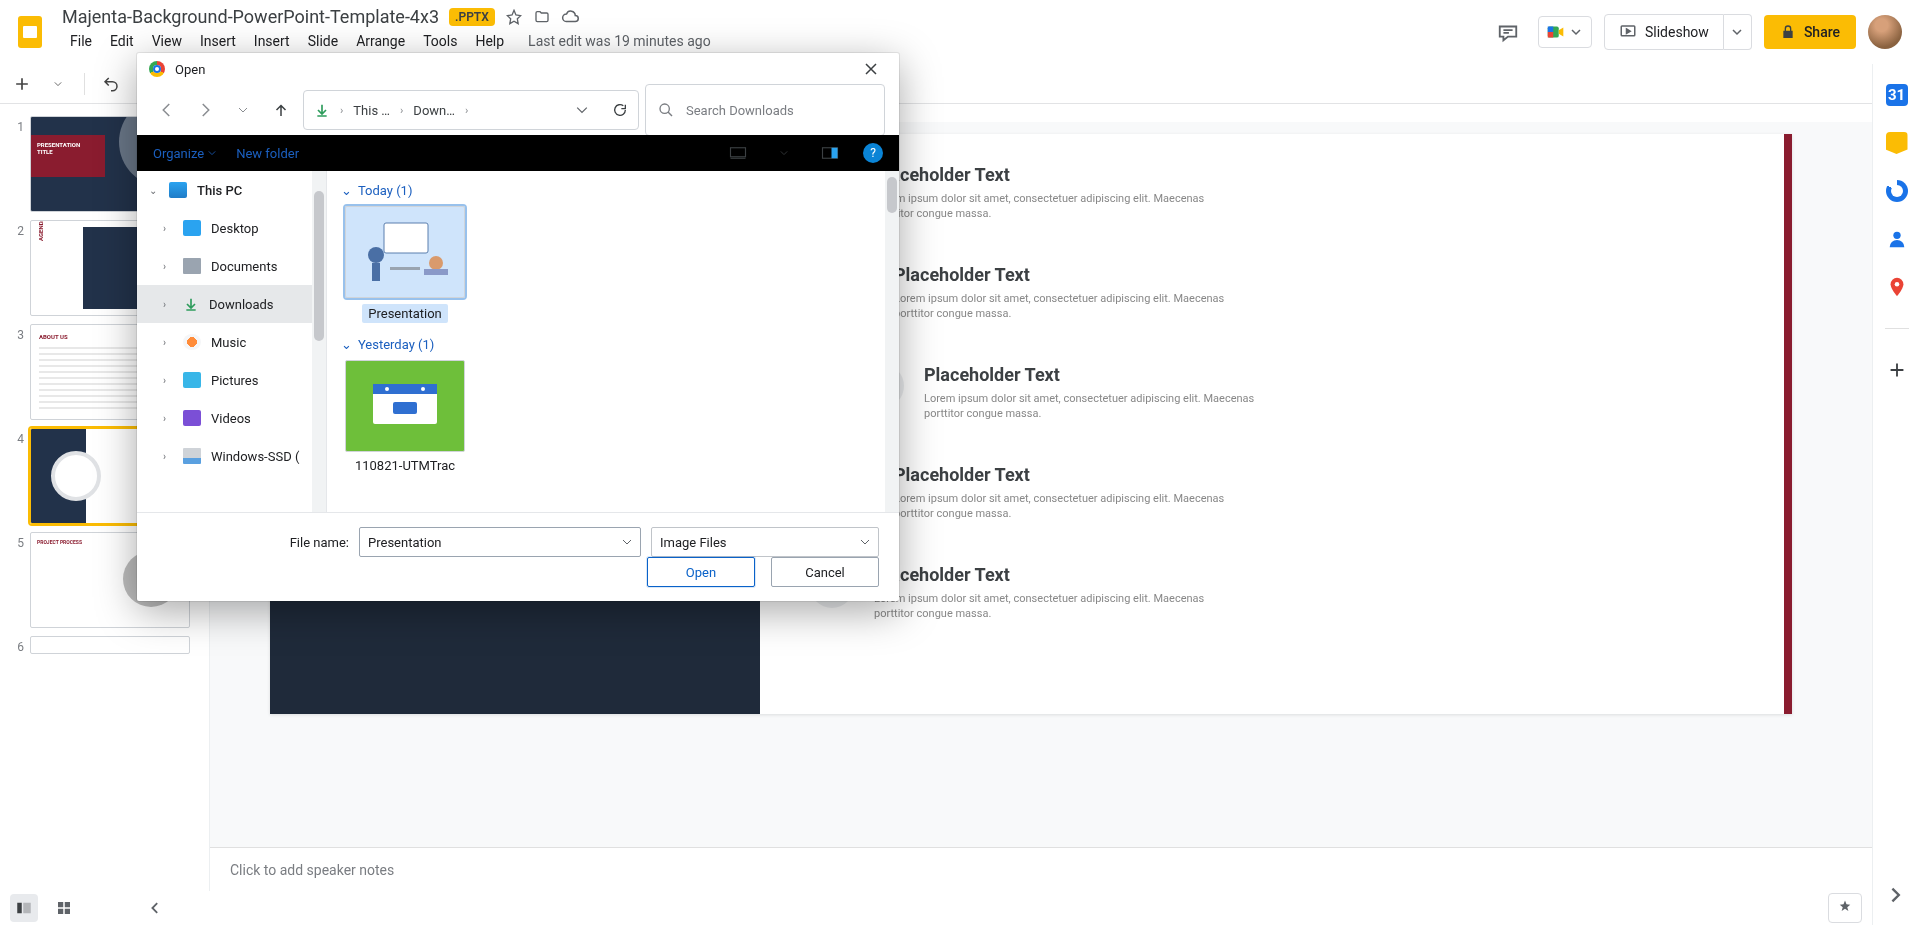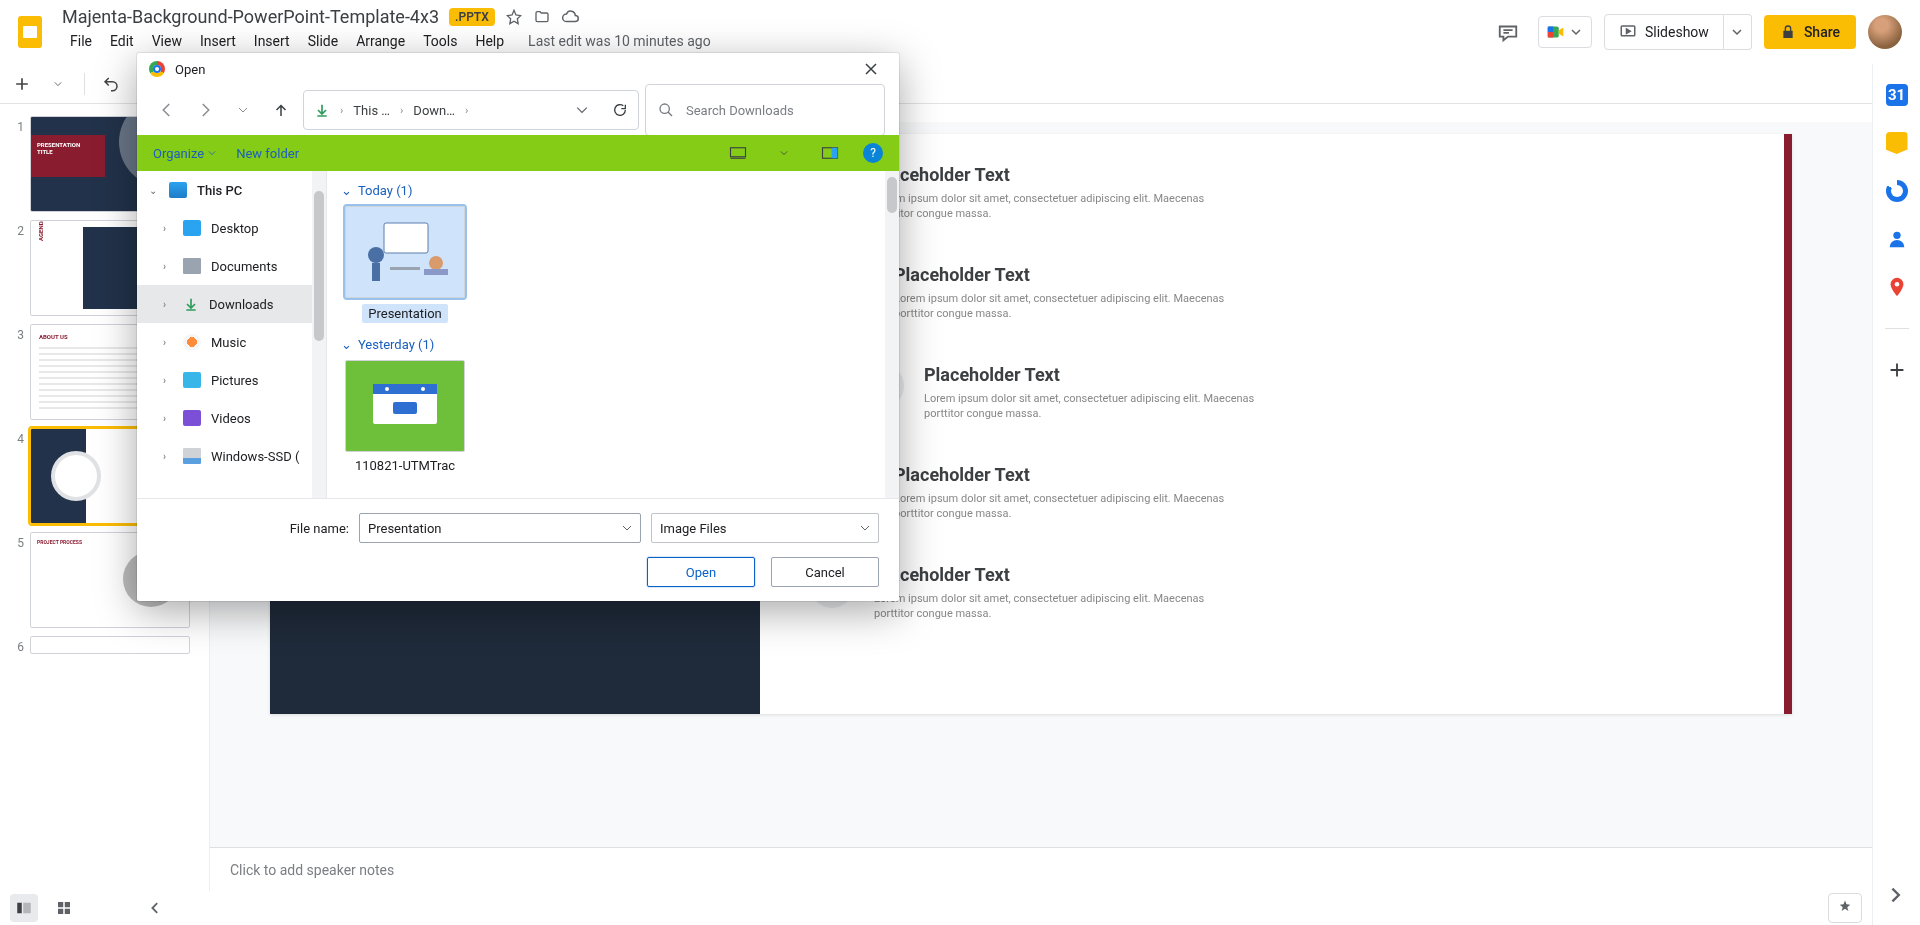--- a/index.html
+++ b/index.html
@@ -84,21 +84,21 @@
 .fd-nav{height:50px;display:flex;align-items:center;padding:0 14px;gap:6px;}
 .nav-btn{width:32px;height:32px;display:flex;align-items:center;justify-content:center;color:#8a8d91;border-radius:4px;}
 .crumb-box{flex:1;height:40px;border:1px solid #d0d4d9;border-radius:4px;display:flex;align-items:center;padding:0 10px;gap:6px;font-size:13px;color:#3c4043;}
 .crumb-box .dl{color:#2e9c5c;}
 .crumb-box span{white-space:nowrap;}
 .chev{color:#8a8d91;font-size:11px;padding:0 4px;}
 .search-box{width:240px;height:52px;border:1px solid #d0d4d9;border-radius:4px;display:flex;align-items:center;padding:0 12px;gap:10px;color:#7a7d82;}
 .search-box input{border:none;outline:none;font-size:13px;flex:1;color:#3c4043;}
 .search-box input::placeholder{color:#7a7d82;}
 
-.fd-toolbar{height:36px;background:#84cc16;display:flex;align-items:center;padding:0 16px;gap:20px;font-size:13px;}
+.fd-toolbar{height:36px;background:#000000;display:flex;align-items:center;padding:0 16px;gap:20px;font-size:13px;}
 .fd-toolbar .org{color:#1b5fbf;display:flex;align-items:center;gap:4px;}
 .fd-toolbar .newf{color:#1b5fbf;}
 .fd-toolbar .spacer{flex:1;}
 .fd-toolbar .view-btn{width:26px;height:22px;color:#3c4043;display:flex;align-items:center;justify-content:center;}
 .fd-toolbar .help{width:20px;height:20px;border-radius:50%;background:#0a84d6;color:#fff;font-size:12px;display:flex;align-items:center;justify-content:center;}
 
 .fd-body{flex:1;display:flex;min-height:0;border-bottom:1px solid #e5e7ea;}
 .fd-tree{width:190px;border-right:1px solid #e5e7ea;overflow:hidden;font-size:13px;position:relative;}
 .tree-scroll{position:absolute;right:0;top:0;width:14px;height:100%;background:#f1f3f4;}
 .tree-scroll::before{content:"";position:absolute;left:2px;top:20px;width:10px;height:150px;background:#c6c8cc;border-radius:5px;}
@@ -120,21 +120,21 @@
 .fd-files-scroll{position:absolute;right:0;top:0;width:14px;height:100%;background:#f1f3f4;}
 .fd-files-scroll::before{content:"";position:absolute;left:2px;top:6px;width:10px;height:36px;background:#c6c8cc;border-radius:5px;}
 .group-head{color:#1b5fbf;font-size:13px;display:flex;align-items:center;gap:6px;margin:2px 0 8px 0;}
 .file-grid{display:flex;gap:18px;flex-wrap:wrap;}
 .file-item{width:128px;display:flex;flex-direction:column;align-items:center;gap:6px;}
 .file-thumb{width:120px;height:92px;border:1px solid #d0d4d9;border-radius:2px;background:#cfe4fb;display:flex;align-items:center;justify-content:center;overflow:hidden;}
 .file-item.sel .file-thumb{background:#cfe4fb;outline:2px solid #98c1ec;}
 .file-item.sel .file-name{background:#cfe4fb;border-radius:2px;padding:2px 6px;}
 .file-name{font-size:13px;color:#202124;text-align:center;}
 
-.fd-bottom{padding:14px 20px;display:flex;flex-direction:column;gap:14px;}
+.fd-bottom{padding:14px 20px;display:flex;flex-direction:column;}
 .fn-row{display:flex;align-items:center;gap:10px;justify-content:flex-end;}
 .fn-label{font-size:13px;color:#202124;}
 .fn-input{width:282px;height:30px;border:1px solid #9aa4b0;border-radius:2px;padding:0 8px;font-size:13px;display:flex;align-items:center;justify-content:space-between;}
 .ft-select{width:228px;height:30px;border:1px solid #c0c4c9;border-radius:2px;padding:0 8px;font-size:13px;display:flex;align-items:center;justify-content:space-between;}
 .btn-row{display:flex;gap:16px;justify-content:flex-end;}
 .btn{width:108px;height:30px;border:1px solid #9aa4b0;border-radius:2px;display:flex;align-items:center;justify-content:center;font-size:13px;background:#fff;}
 .btn.primary{border-color:#0a62c9;color:#0a62c9;box-shadow:0 0 0 1px rgba(10,98,201,.15);}
 
 svg{display:block;}
 </style>
@@ -171,21 +171,21 @@
     <div class="menus">
       <span>File</span>
       <span>Edit</span>
       <span>View</span>
       <span>Insert</span>
       <span>Insert</span>
       <span>Slide</span>
       <span>Arrange</span>
       <span>Tools</span>
       <span>Help</span>
-      <span class="last-edit">Last edit was 10 minutes ago</span>
+      <span class="last-edit">Last edit was 19 minutes ago</span>
     </div>
   </div>
   <div class="app-actions">
     <div class="icon-btn">
         <svg width="22" height="22" viewBox="0 0 24 24" fill="none" stroke="#5f6368" stroke-width="2">
           <path d="M21 6H3v11h4v4l5-4h9V6z"></path>
           <path d="M7 10h10M7 13h6"></path>
         </svg>
       </div>
     <div class="meet-btn">

